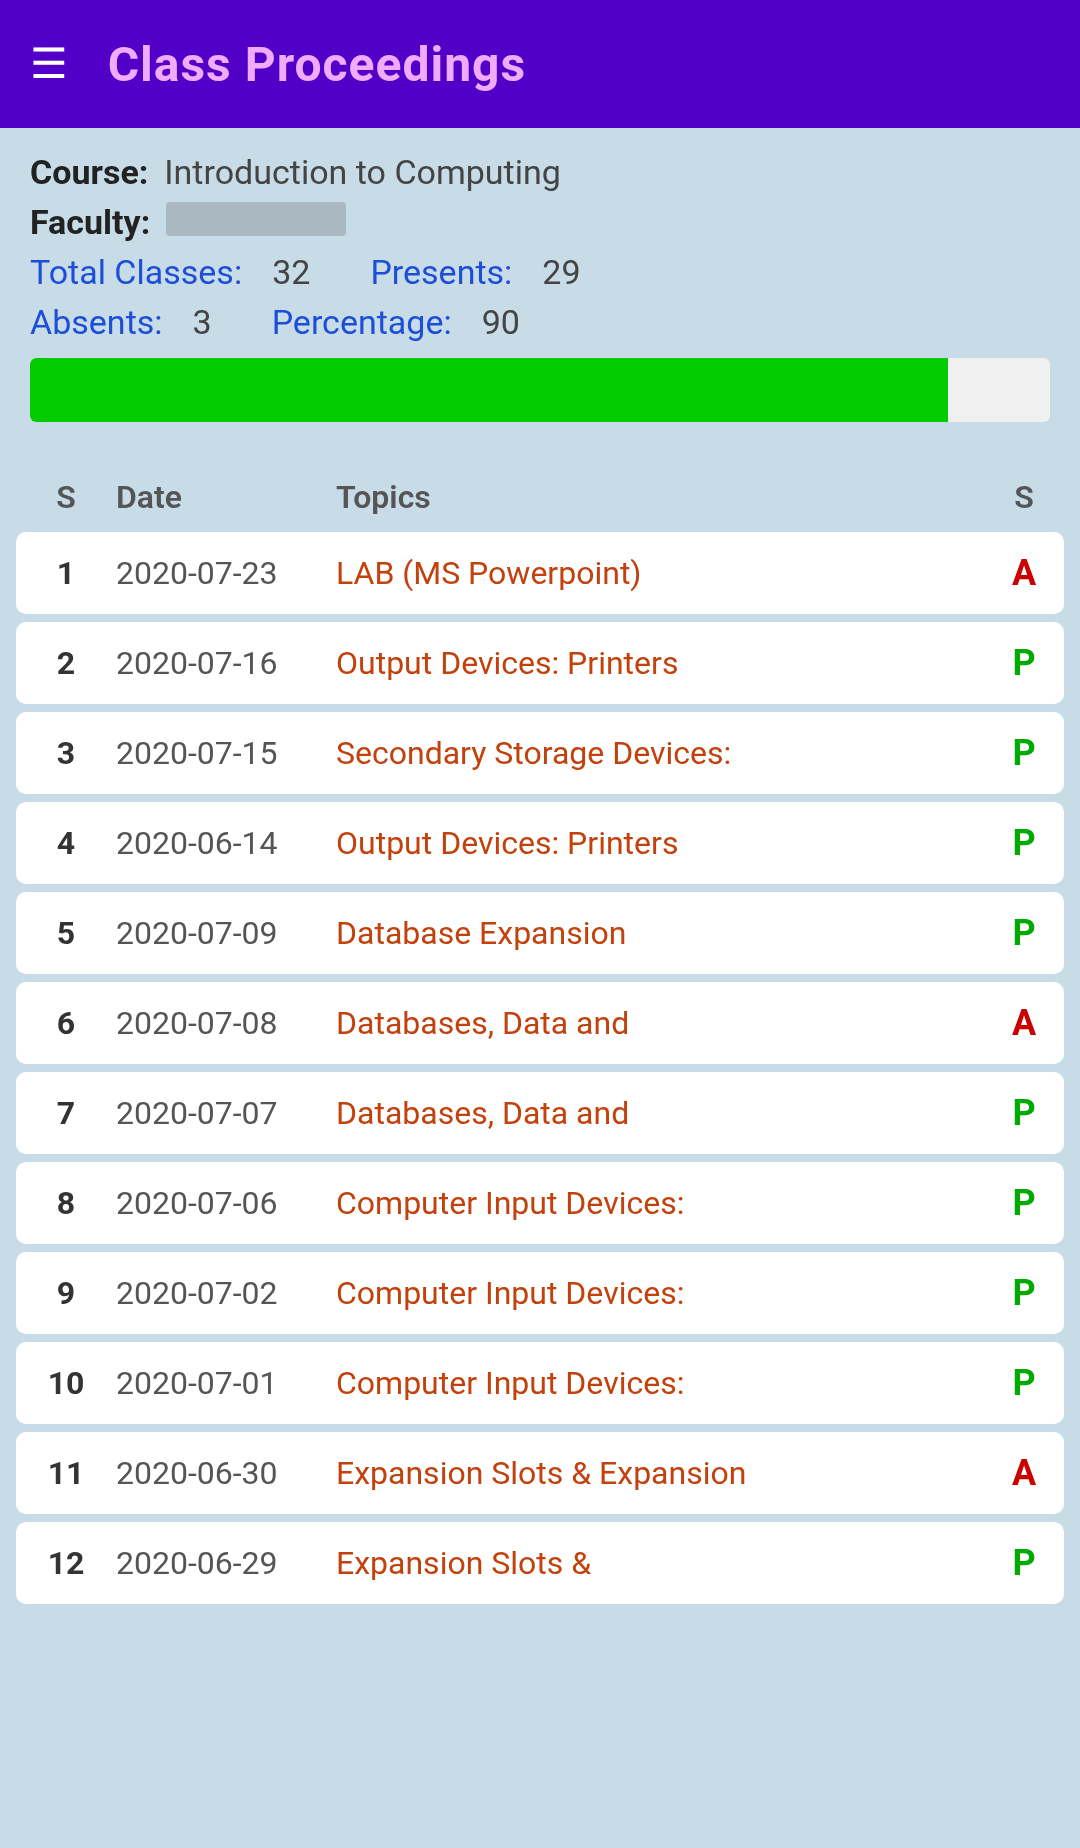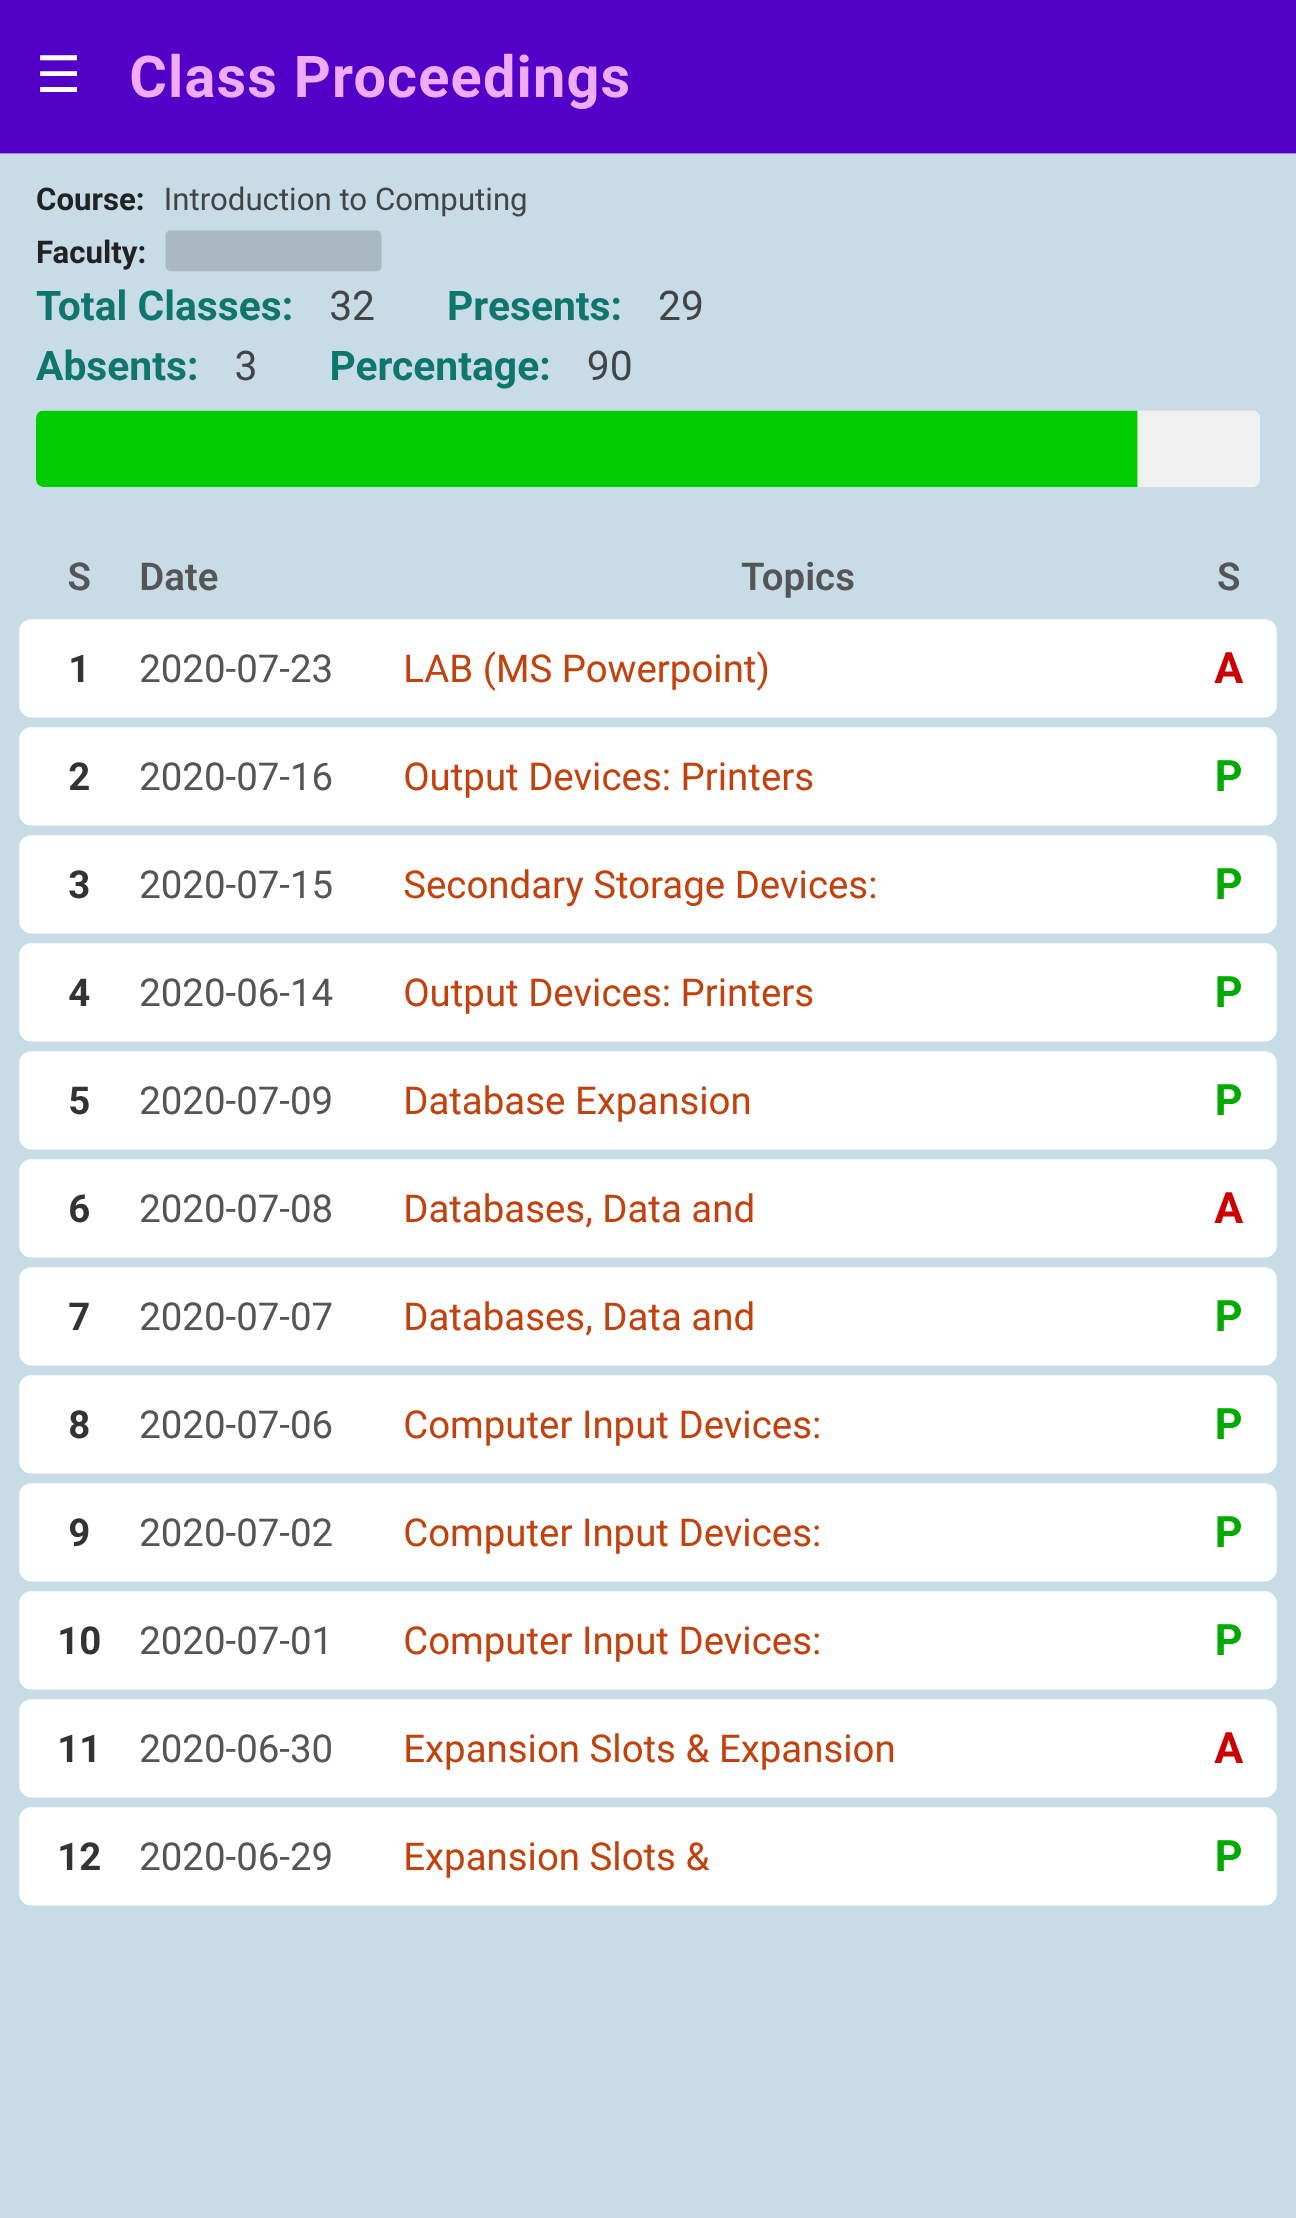--- a/index.html
+++ b/index.html
@@ -42,23 +42,23 @@
     }
 
     
     .info-section {
       background: #c8dce8;
       padding: 24px 30px 16px 30px;
     }
 
     .info-row {
       display: flex;
-      align-items: flex-end;
+      align-items: flex-start;
       margin-bottom: 10px;
-      font-size: 26px;
+      font-size: 34px;
     }
 
     .info-label {
       font-weight: 700;
       color: #222;
       margin-right: 16px;
       white-space: nowrap;
     }
 
     .info-value {
@@ -82,22 +82,22 @@
       font-size: 34px;
     }
 
     .stats-item {
       display: flex;
       align-items: baseline;
       margin-right: 60px;
     }
 
     .stats-label {
-      font-weight: 700;
-      color: #0f766e;
+      font-weight: 400;
+      color: #1d4ed8;
       margin-right: 30px;
       text-align: center;
     }
 
     .stats-value {
       color: #444;
       font-weight: 400;
     }
 
     
@@ -143,21 +143,21 @@
     }
 
     .col-date-header {
       width: 220px;
       text-align: left;
       padding-left: 10px;
     }
 
     .col-topics-header {
       flex: 1;
-      text-align: center;
+      text-align: left;
       padding-left: 10px;
     }
 
     .col-status-header {
       width: 60px;
       text-align: center;
     }
 
     .table-row-item {
       background: white;

